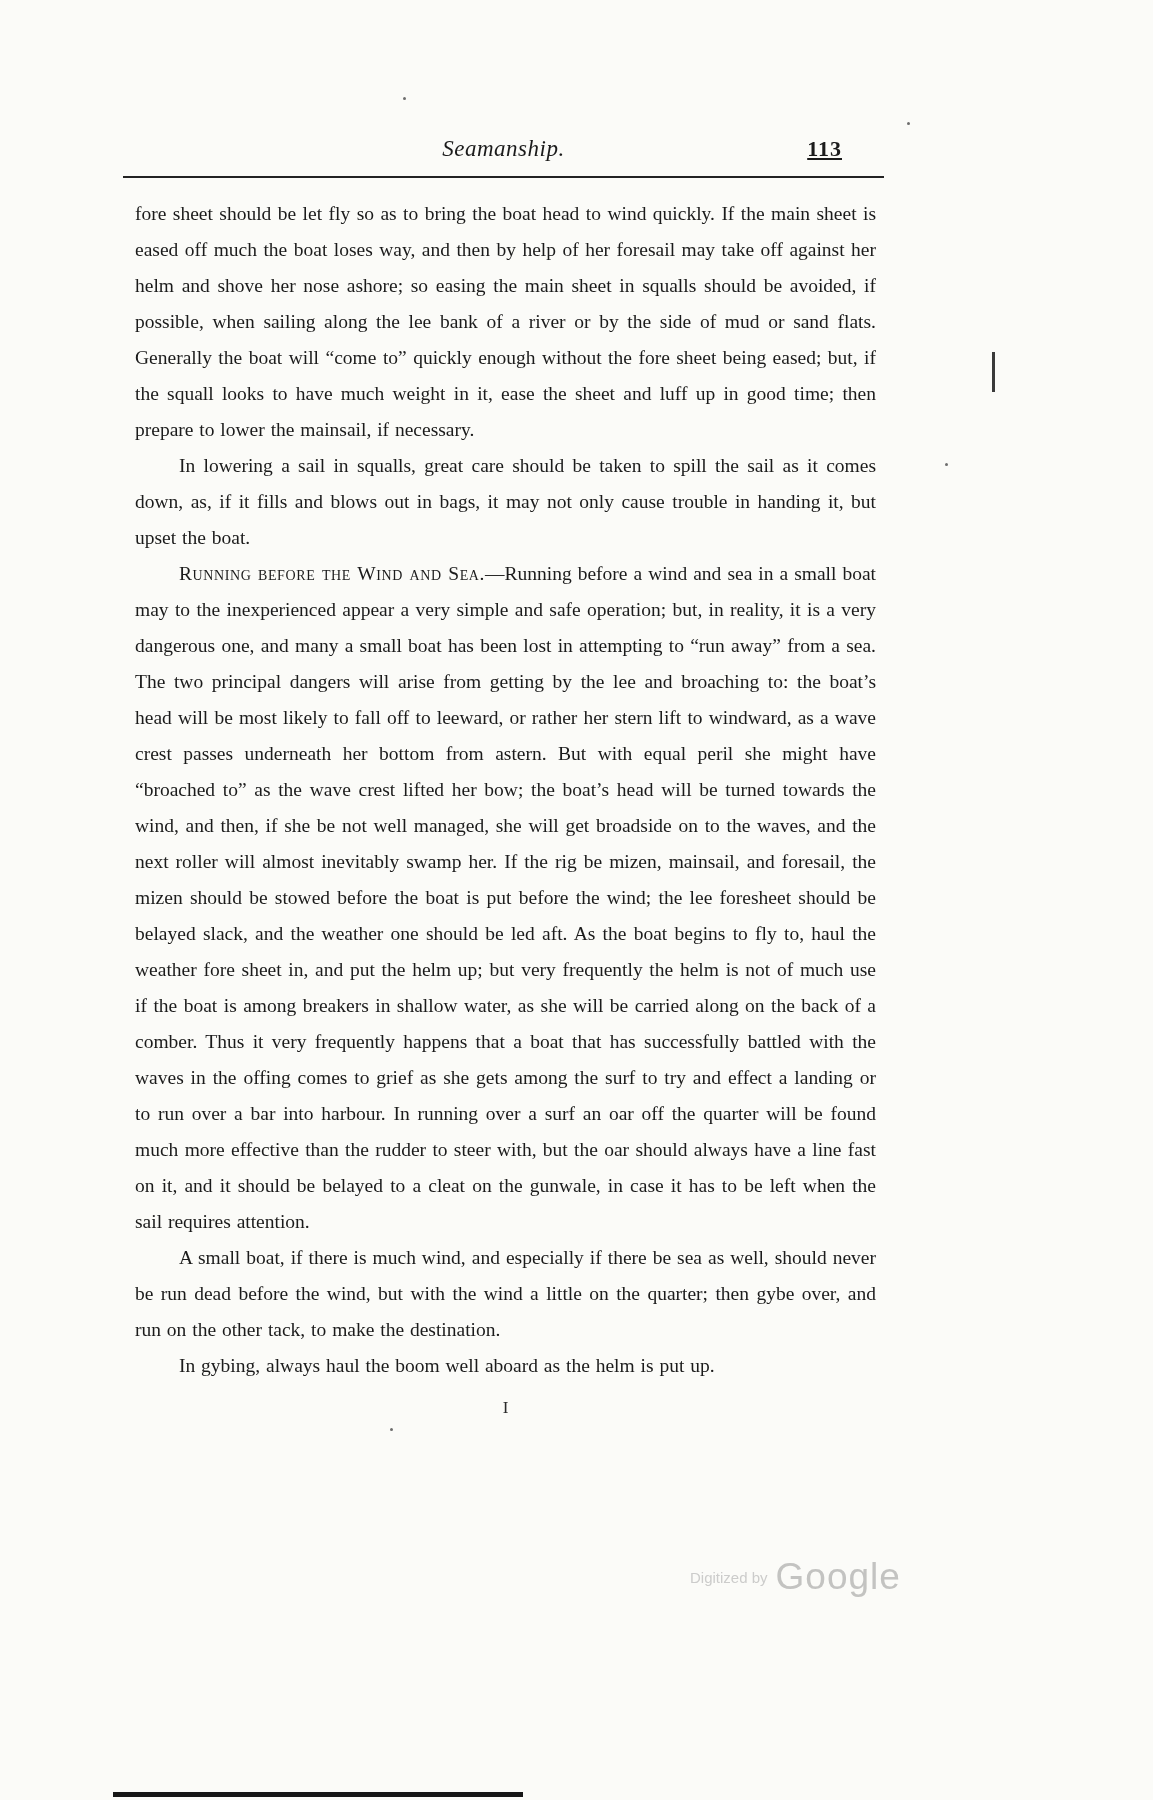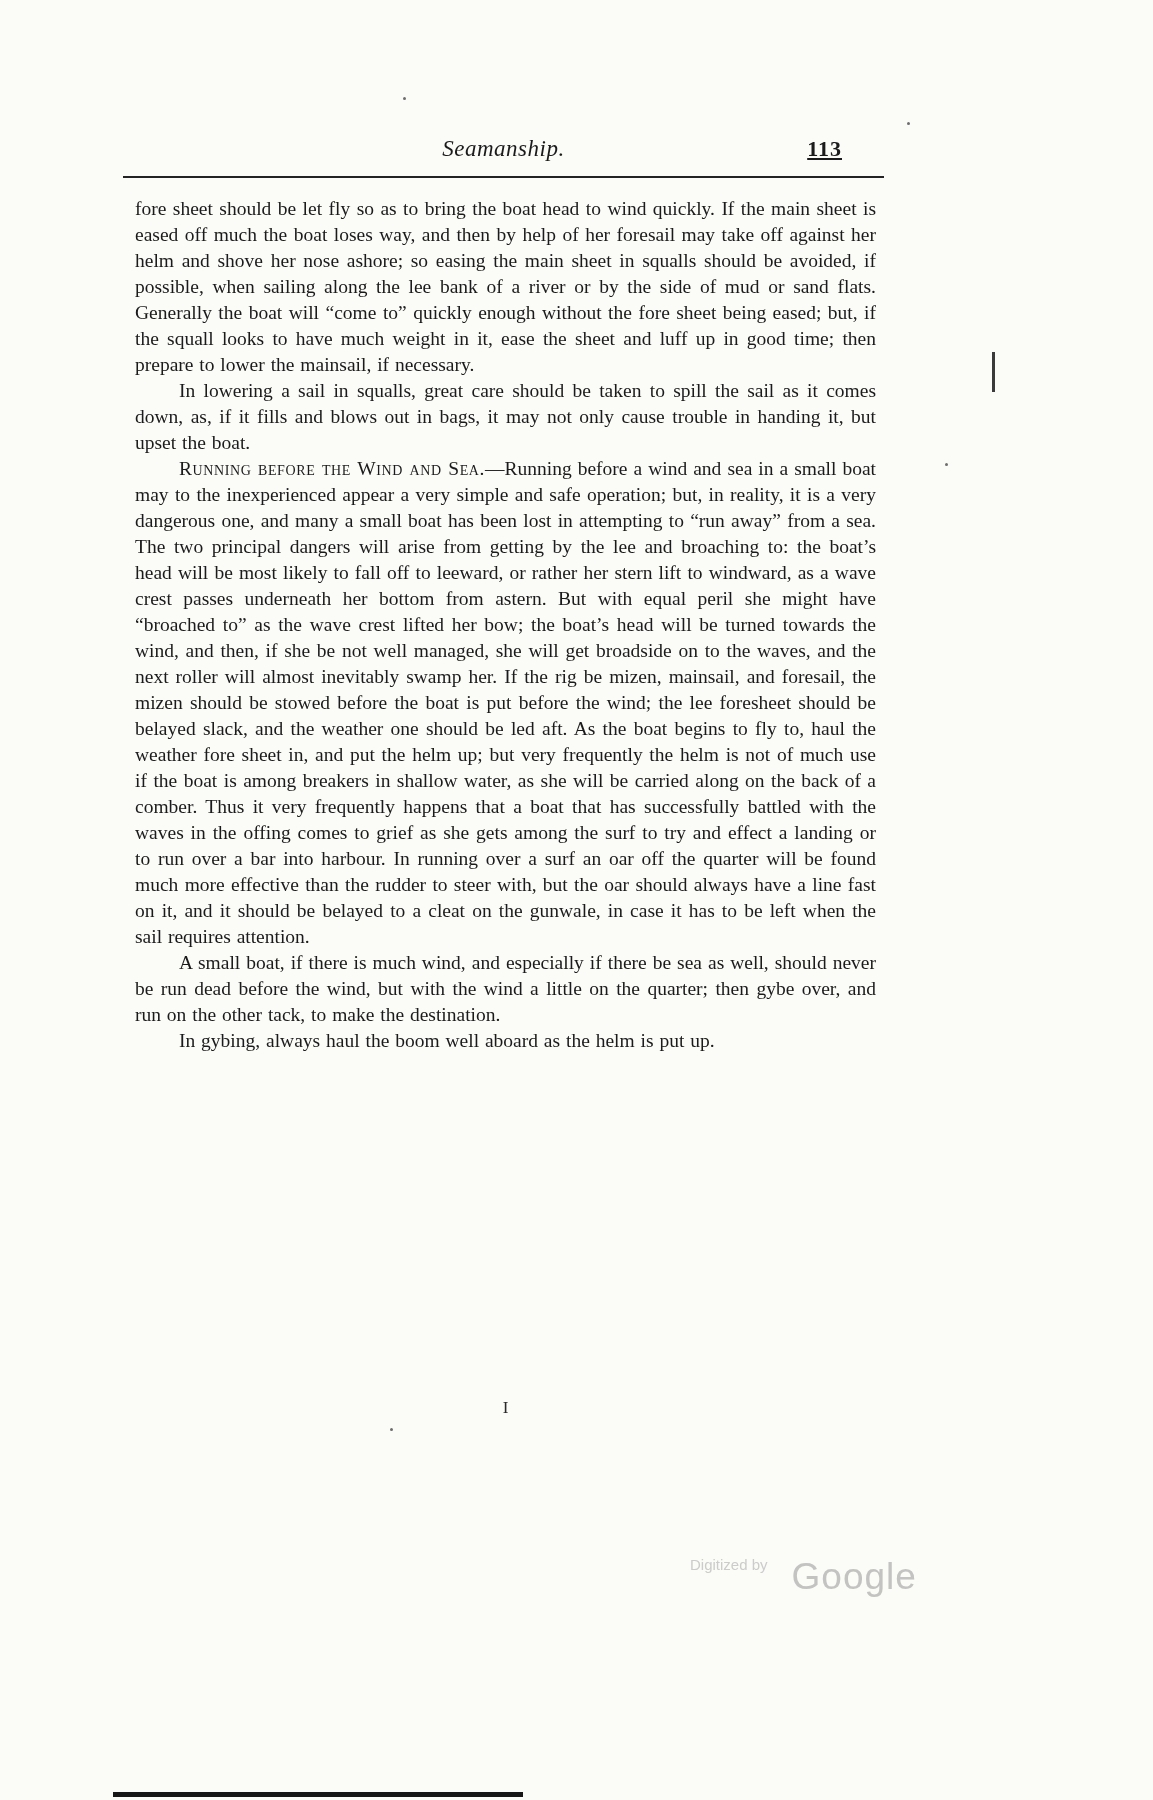--- a/index.html
+++ b/index.html
@@ -50,21 +50,21 @@
     height: 0;
     border-top: 2px solid #232323;
   }
   .page-body {
     position: absolute;
     top: 196px;
     left: 135px;
     width: 741px;
     text-align: justify;
     font-size: 19.5px;
-    line-height: 26px;
+    line-height: 36px;
     word-spacing: 1px;
   }
   .para {
     margin: 0;
     padding: 0;
   }
   .para.indent {
     text-indent: 44px;
   }
   .smallcaps {
@@ -78,22 +78,22 @@
     width: 741px;
     text-align: center;
     font-size: 17px;
     color: #2a2a2a;
   }
   .watermark {
     position: absolute;
     top: 1556px;
     left: 690px;
     display: flex;
-    align-items: flex-start;
-    gap: 24px;
+    align-items: center;
+    gap: 8px;
     user-select: none;
   }
   .wm-prefix {
     font-family: "Liberation Sans", sans-serif;
     font-size: 15px;
     color: #cccccb;
   }
   .wm-brand {
     font-family: Liberation Sans, sans-serif;
     font-size: 37px;

